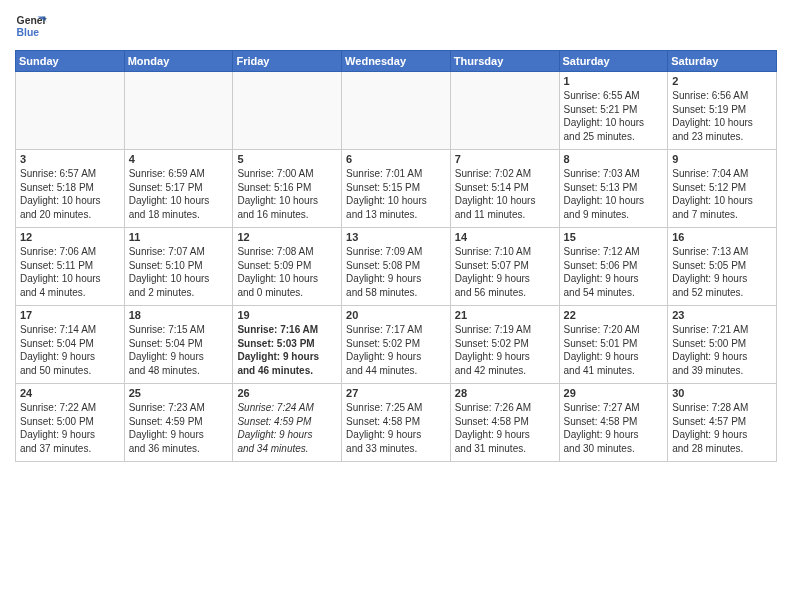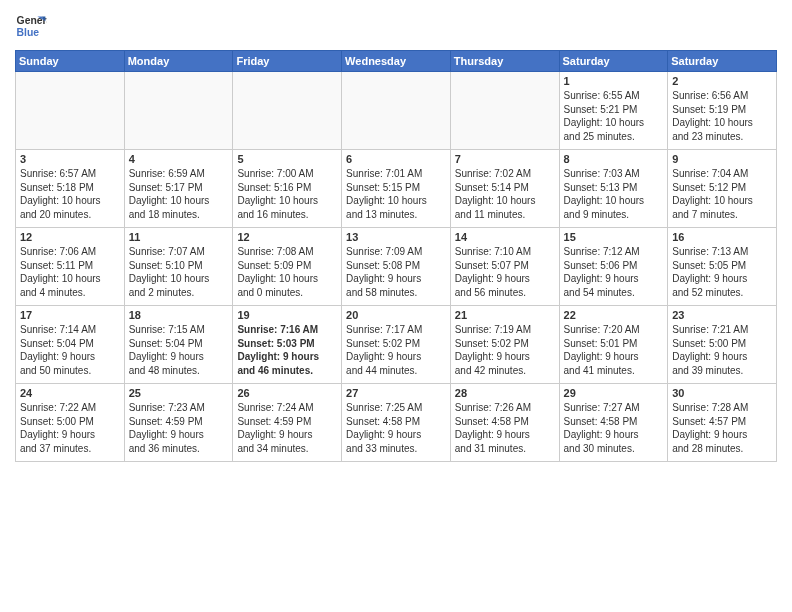--- a/index.html
+++ b/index.html
@@ -312,21 +312,21 @@
           </td>
           <td>
             <span class="day-number">25</span>
             <div class="day-info" style="white-space: pre-line;">Sunrise: 7:23 AM
 Sunset: 4:59 PM
 Daylight: 9 hours
 and 36 minutes.</div>
           </td>
           <td>
             <span class="day-number">26</span>
-            <div class="day-info" style="white-space: pre-line;">Sunrise: 7:24 AM
+            <div class="day-info" style="white-space: pre-line; font-style: italic;">Sunrise: 7:24 AM
 Sunset: 4:59 PM
 Daylight: 9 hours
 and 34 minutes.</div>
           </td>
           <td>
             <span class="day-number">27</span>
             <div class="day-info" style="white-space: pre-line;">Sunrise: 7:25 AM
 Sunset: 4:58 PM
 Daylight: 9 hours
 and 33 minutes.</div>

